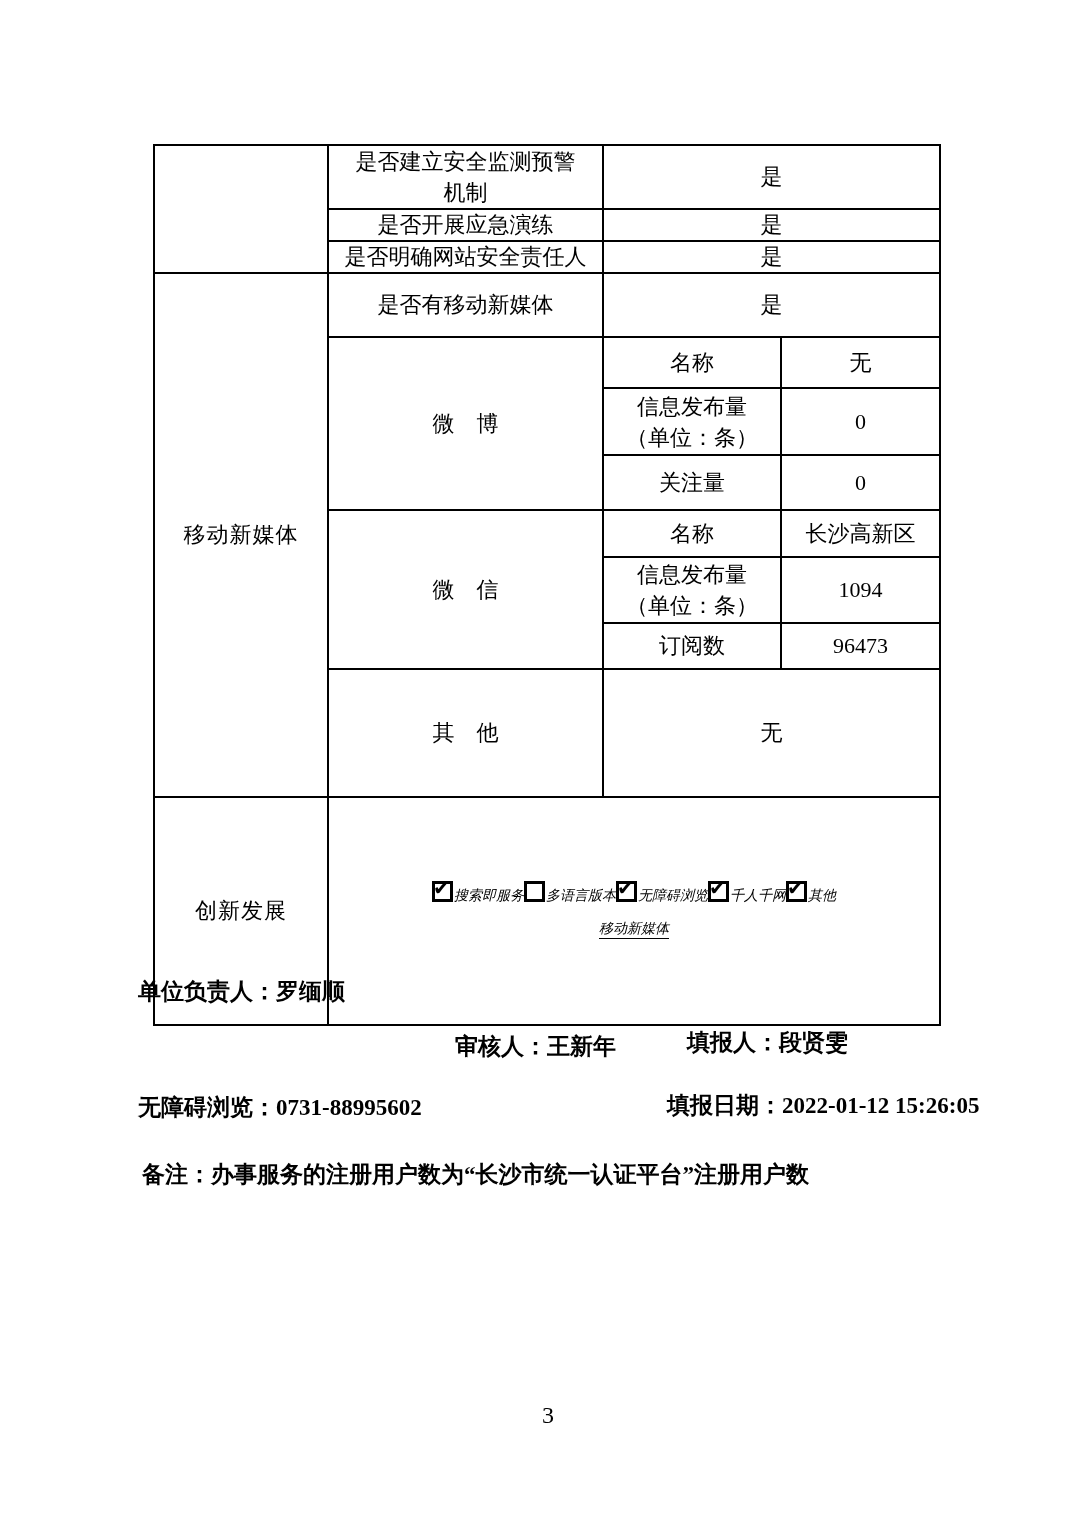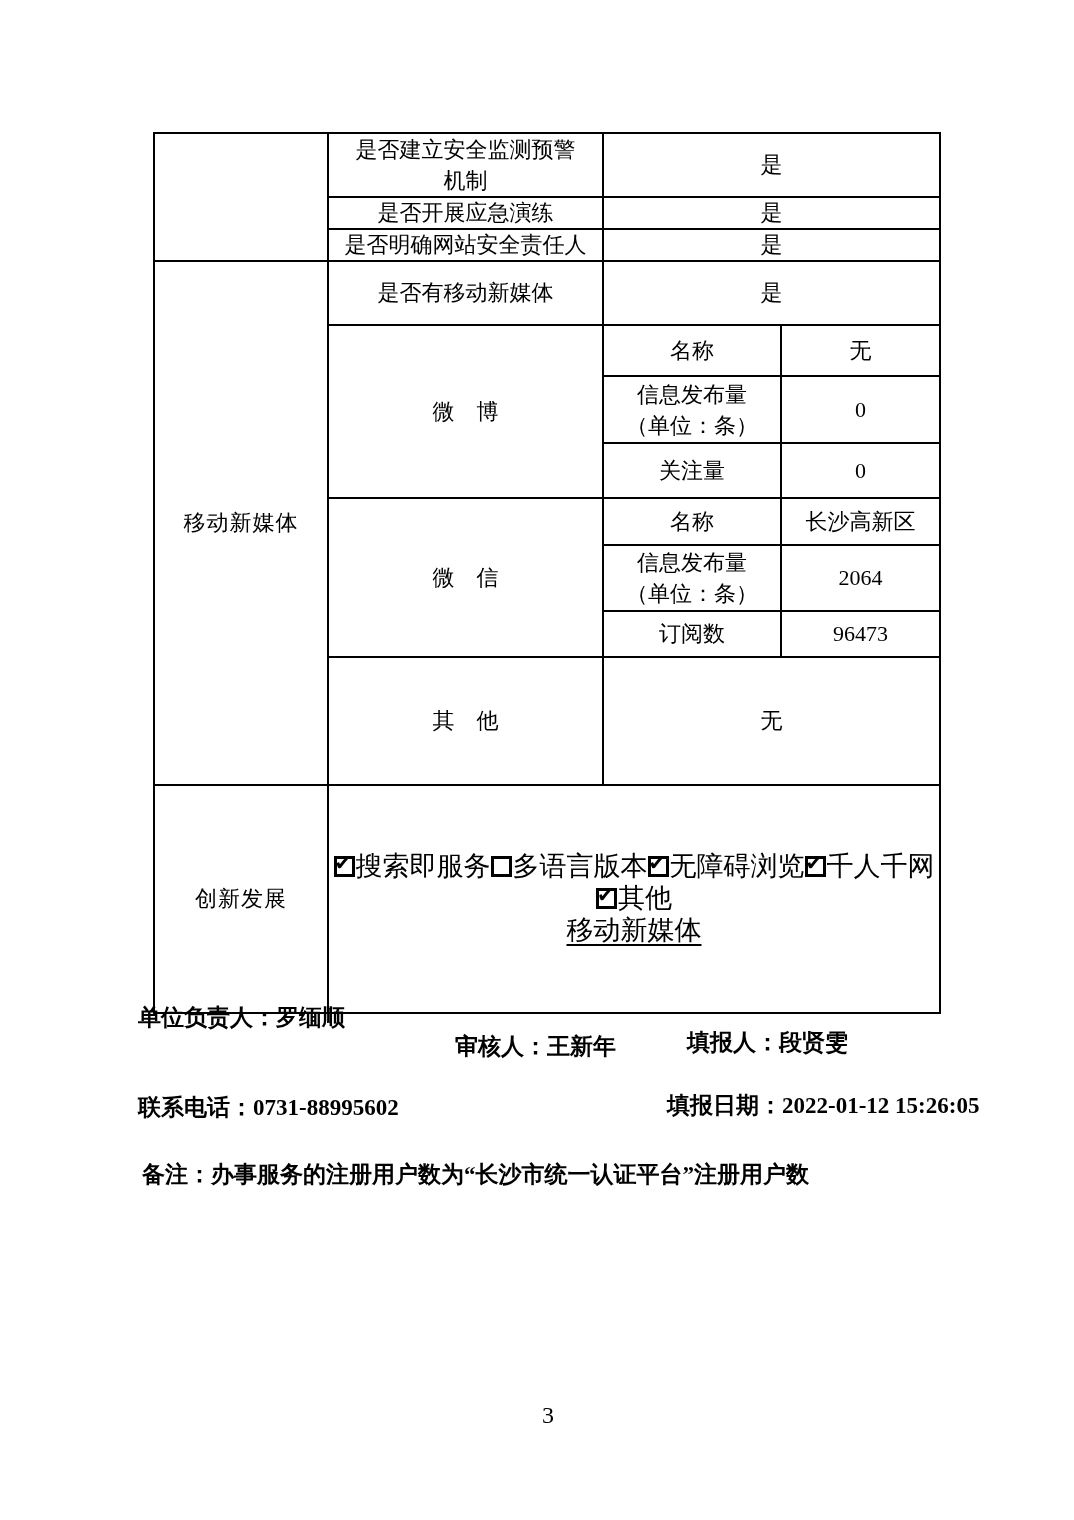--- a/index.html
+++ b/index.html
@@ -3,21 +3,21 @@
 <meta charset="utf-8">
 <style>
   html,body{margin:0;padding:0;}
   body{
     width:1074px;height:1520px;position:relative;
     background:#ffffff;color:#000;
     font-family:"Liberation Serif","DejaVu Serif",serif;
   }
   
   .report-table{
-    position:absolute;left:153px;top:132px;
+    position:absolute;left:153px;top:144px;
     border-collapse:collapse;table-layout:fixed;padding-left:12px;
   }
   .report-table td{
     border:2px solid #000;
     font-size:22px;line-height:30px;
     text-align:center;vertical-align:middle;
     padding:0;overflow:hidden;
   }
   .two-line span{display:block;line-height:31px;}
   .cat-cell{letter-spacing:1px;}
@@ -32,21 +32,21 @@
     border:3px solid #000;position:relative;
     vertical-align:-2px;margin:0 1px 0 0;
     background:#fff;
   }
   .cb.checked::after{
     content:"✔";
     position:absolute;left:-2px;top:-11px;
     font-family:"DejaVu Sans",sans-serif;
     font-size:20px;font-weight:bold;color:#000;
   }
-  .cb-label{font-size:27px;}
+  .cb-label{font-size:14px;font-style:italic;}
   .underline{text-decoration:underline;text-underline-offset:5px;}
   
   .f-item{
     position:absolute;
     font-size:23px;font-weight:bold;white-space:nowrap;
   }
   .page-num{
     position:absolute;left:0;right:0;top:1402px;
     text-align:center;font-size:24px;
     padding-left:22px;
@@ -104,46 +104,46 @@
   <tr style="height:47px">
     <td rowspan="3">微　信</td>
     <td>名称</td>
     <td>长沙高新区</td>
   </tr>
   <tr style="height:66px">
     <td class="two-line">
       <span>信息发布量</span>
       <span>（单位：条）</span>
     </td>
-    <td>2064</td>
+    <td>1094</td>
   </tr>
   <tr style="height:46px">
     <td>订阅数</td>
     <td>96473</td>
   </tr>
   <tr style="height:128px">
     <td>其　他</td>
     <td colspan="2">无</td>
   </tr>
 
   <tr style="height:228px">
     <td class="cat-cell">创新发展</td>
     <td colspan="3" class="innov-cell">
       <span class="cb checked"></span><span class="cb-label">搜索即服务</span><span class="cb"></span><span class="cb-label">多语言版本</span><span class="cb checked"></span><span class="cb-label">无障碍浏览</span><span class="cb checked"></span><span class="cb-label">千人千网</span><span class="cb checked"></span><span class="cb-label">其他</span><br>
       <span class="cb-label underline">移动新媒体</span>
     </td>
   </tr>
 </tbody>
   </table>
 
-<div class="f-item" style="left:138px;top:1002px"><span>单位负责人：</span><span>罗缅顺</span></div>
+<div class="f-item" style="left:138px;top:976px"><span>单位负责人：</span><span>罗缅顺</span></div>
 
 <div class="f-item" style="left:455px;top:1031px"><span>审核人：</span><span>王新年</span></div>
 
 <div class="f-item" style="left:687px;top:1027px"><span>填报人：</span><span>段贤雯</span></div>
 
-<div class="f-item" style="left:138px;top:1092px"><span>联系电话：</span><span>0731-88995602</span></div>
+<div class="f-item" style="left:138px;top:1092px"><span>无障碍浏览：</span><span>0731-88995602</span></div>
 
 <div class="f-item" style="left:667px;top:1090px"><span>填报日期：</span><span>2022-01-12 15:26:05</span></div>
 
 <div class="f-item" style="left:142px;top:1159px"><span>备注：办事服务的注册用户数为“长沙市统一认证平台”注册用户数</span></div>
 
 <div class="page-num">3</div>
 
 </body></html>

